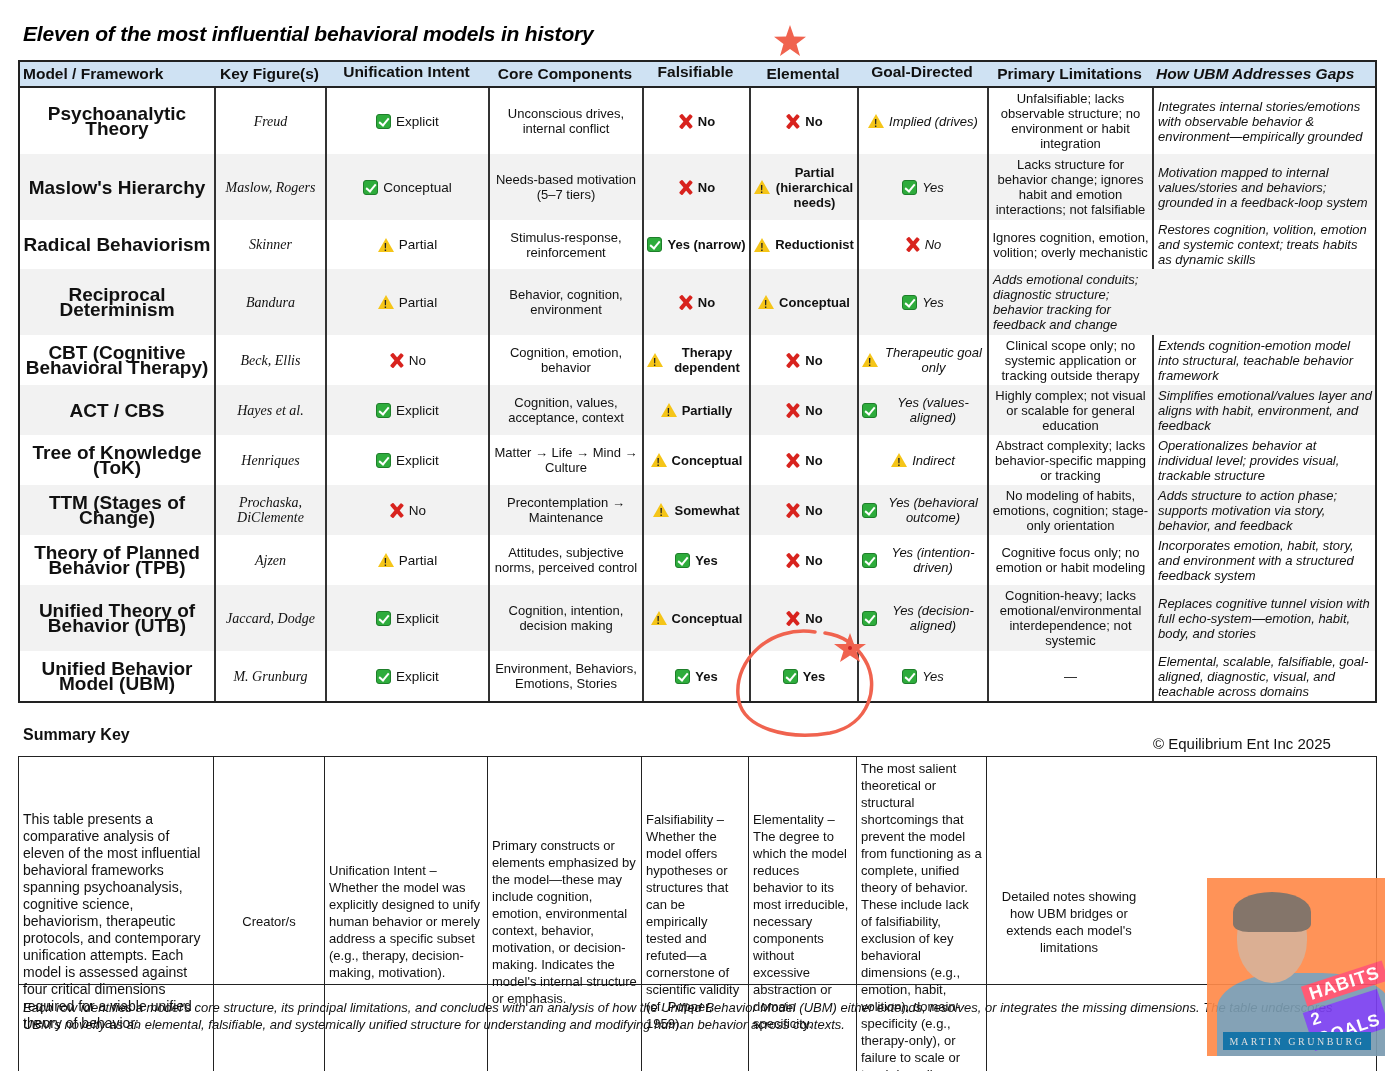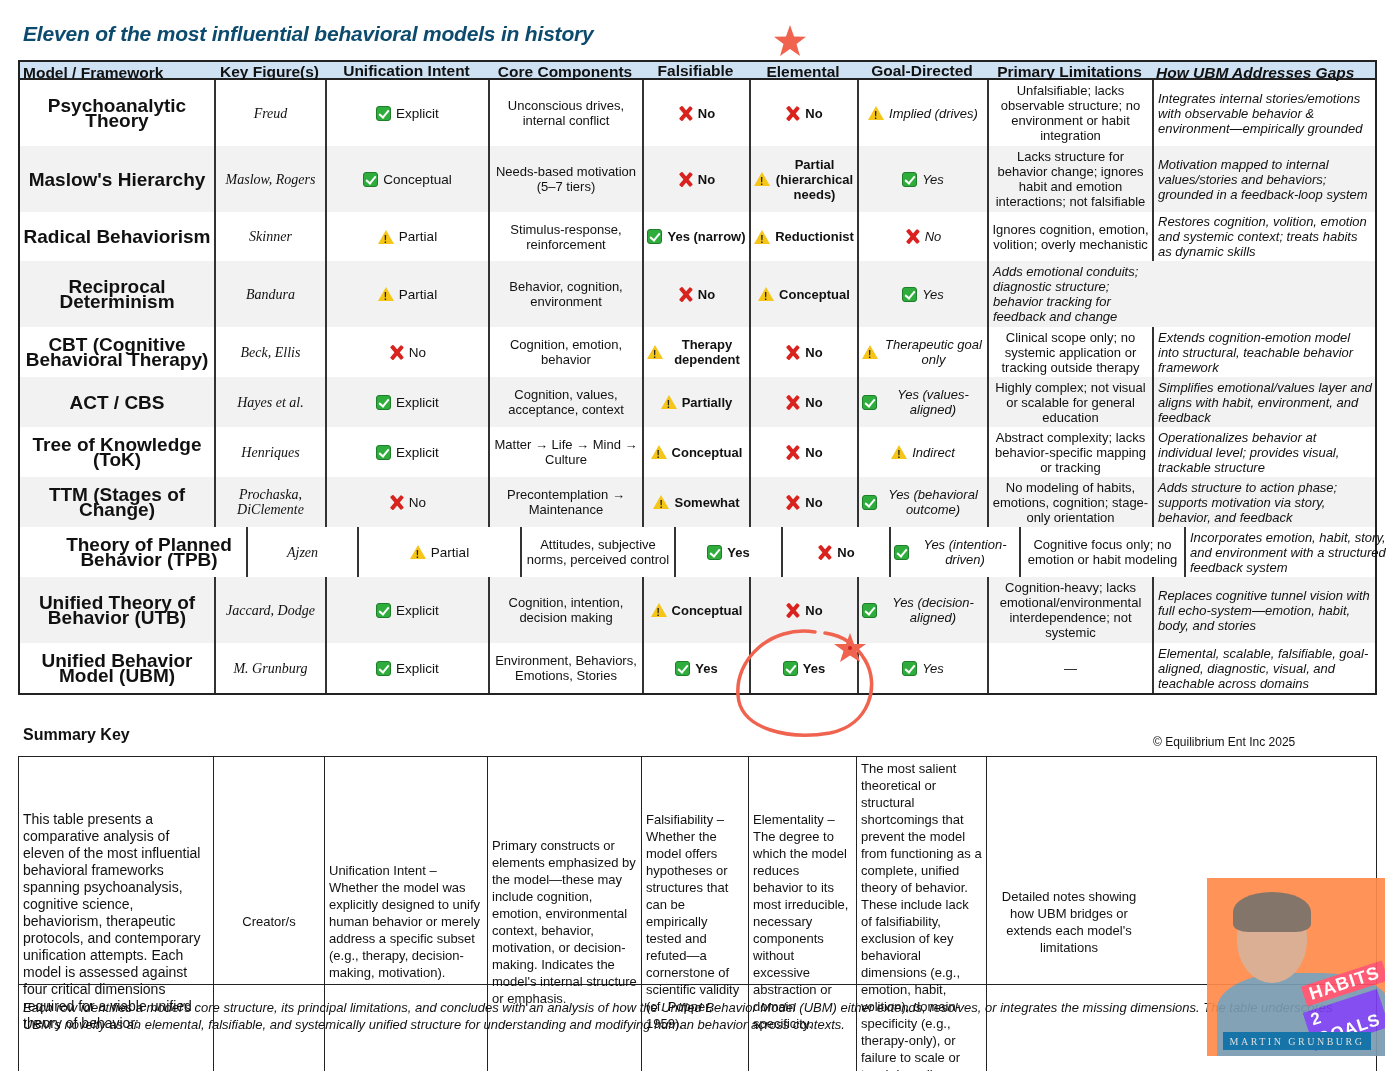--- a/index.html
+++ b/index.html
@@ -1,34 +1,34 @@
 <!DOCTYPE html>
 <html><head>
 <meta charset="utf-8">
 <style>
   * { box-sizing: border-box; margin: 0; padding: 0; }
   html, body { width: 1400px; height: 1071px; background: #ffffff; overflow: hidden; }
   body { position: relative; font-family: "Liberation Sans", sans-serif; color: #111; }
 
   .title {
     position: absolute; left: 23px; top: 22px;
-    font-size: 21px; font-weight: bold; font-style: italic; color: #0c4a6e;
+    font-size: 21px; font-weight: bold; font-style: italic; color: #000000;
     letter-spacing: -0.2px;
   }
   .star-top {
     position: absolute; left: 773px; top: 24px; width: 34px; height: 34px;
   }
 
   
   .main-table {
     position: absolute; left: 18px; top: 60px; width: 1359px;
     border: 2px solid #222;
   }
   .hdr {
-    display: grid; height: 18px; background: #cfe2f3;
+    display: grid; height: 26px; background: #cfe2f3;
     border-bottom: 2px solid #222;
   }
   .grid-cols {
     grid-template-columns: 194px 111px 163px 154px 107px 108px 130px 165px 225px;
   }
   .hdr > div {
     font-weight: bold; font-size: 15.5px; display: flex; align-items: flex-end;
     justify-content: center; padding-bottom: 3px; white-space: nowrap;
   }
   .hdr > div:first-child { justify-content: flex-start; padding-left: 3px; align-items: center; padding-bottom: 0; }
@@ -74,21 +74,21 @@
   
   .annot {
     position: absolute; left: 730px; top: 625px; width: 160px; height: 120px; pointer-events: none;
   }
 
   
   .summary-title {
     position: absolute; left: 23px; top: 726px; font-size: 16px; font-weight: bold;
   }
   .copyright {
-    position: absolute; left: 1153px; top: 735px; font-size: 12px; color: #111;
+    position: absolute; left: 1153px; top: 735px; font-size: 15px; color: #111;
   }
   .summary-table {
     position: absolute; left: 18px; top: 756px; width: 1359px; height: 371px;
     border: 1.5px solid #222;
   }
   .sum-row {
     display: grid; height: 228px; border-bottom: 1.5px solid #222;
     grid-template-columns: 194px 111px 163px 154px 107px 108px 130px 165px 225px;
   }
   .sum-row > div {
@@ -395,21 +395,21 @@
         </div>
         <div class="c-goal">
           <span class="cell-flex">
             <span class="badge check"></span>
             <span class="cell-inner">Yes (behavioral outcome)</span>
           </span>
         </div>
         <div class="c-lim">No modeling of habits, emotions, cognition; stage-only orientation</div>
         <div class="c-gap">Adds structure to action phase; supports motivation via story, behavior, and feedback</div>
       </div>
-      <div class="row grid-cols" style="height: 50px; padding-left: 32px;">
+      <div class="row grid-cols" style="height: 50px;">
         <div class="c-model">Theory of Planned Behavior (TPB)</div>
         <div class="c-fig">Ajzen</div>
         <div class="c-uni">
           <span class="cell-flex">
             <span class="badge warn"></span>
             <span class="cell-inner">Partial</span>
           </span>
         </div>
         <div class="c-comp">Attitudes, subjective norms, perceived control</div>
         <div class="c-fal">

